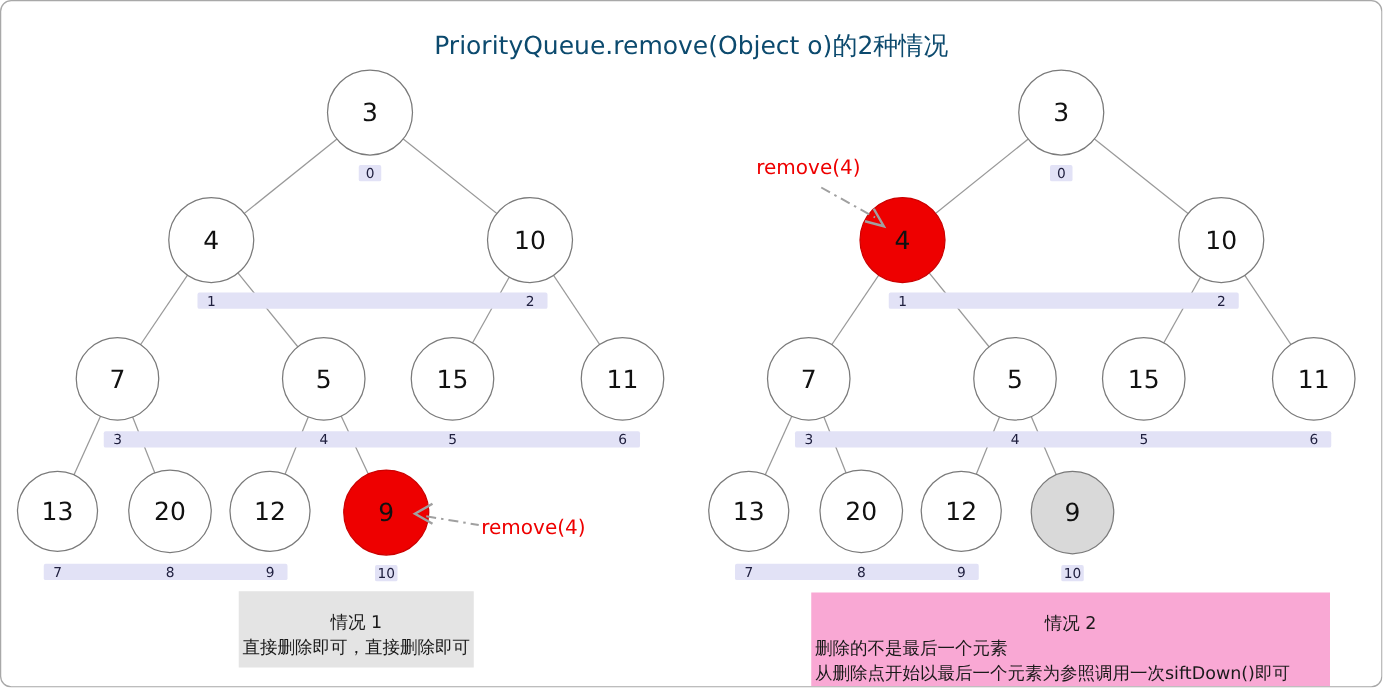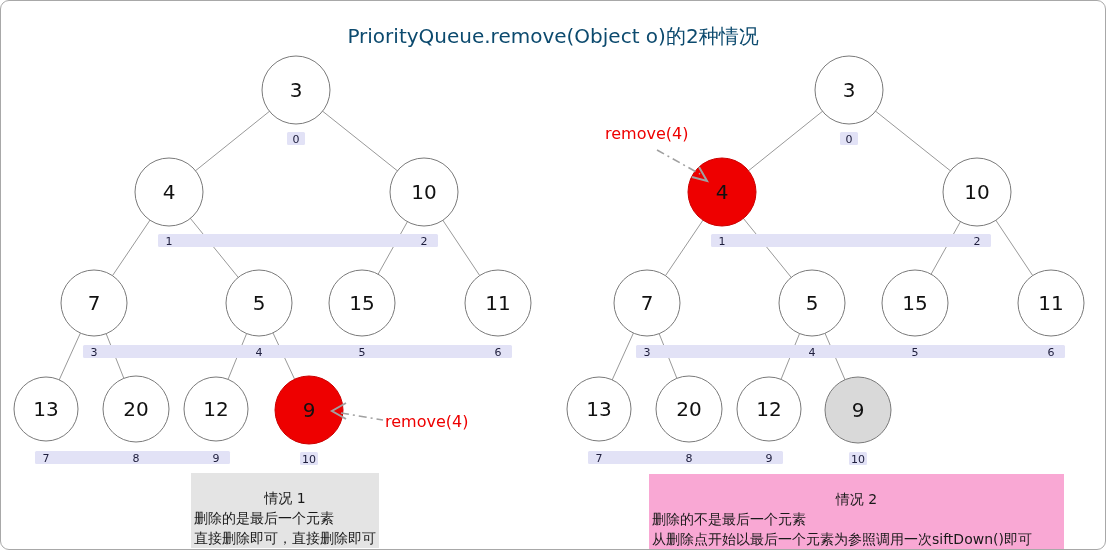--- a/index.html
+++ b/index.html
@@ -166,21 +166,20 @@
         <line x1="656" y1="149" x2="699" y2="173" stroke="#a0a0a0" stroke-width="1.6" stroke-dasharray="8 4 2 4"></line>
         <polyline points="698,166 706,180 691,176" fill="none" stroke="#a0a0a0" stroke-width="2"></polyline>
       </g>
     </svg>
 
   <div class="remove-label" style="left: 384px; top: 411px;">remove(4)</div>
   <div class="remove-label" style="left: 604px; top: 123px;">remove(4)</div>
 
   <div class="caption" style="left: 190px; top: 472px; min-width: 188px; min-height: 61px; background: rgb(228, 228, 228);">
     <div class="caption-heading">情况 1</div>
-    <div class="caption-line">删除的是最后一个元素</div>
     <div class="caption-line">直接删除即可，直接删除即可</div>
   </div>
 
   <div class="caption" style="left: 648px; top: 473px; min-width: 415px; min-height: 60px; background: #f9a8d4;">
     <div class="caption-heading">情况 2</div>
     <div class="caption-line">删除的不是最后一个元素</div>
     <div class="caption-line">从删除点开始以最后一个元素为参照调用一次siftDown()即可</div>
   </div>
 </div>
 

